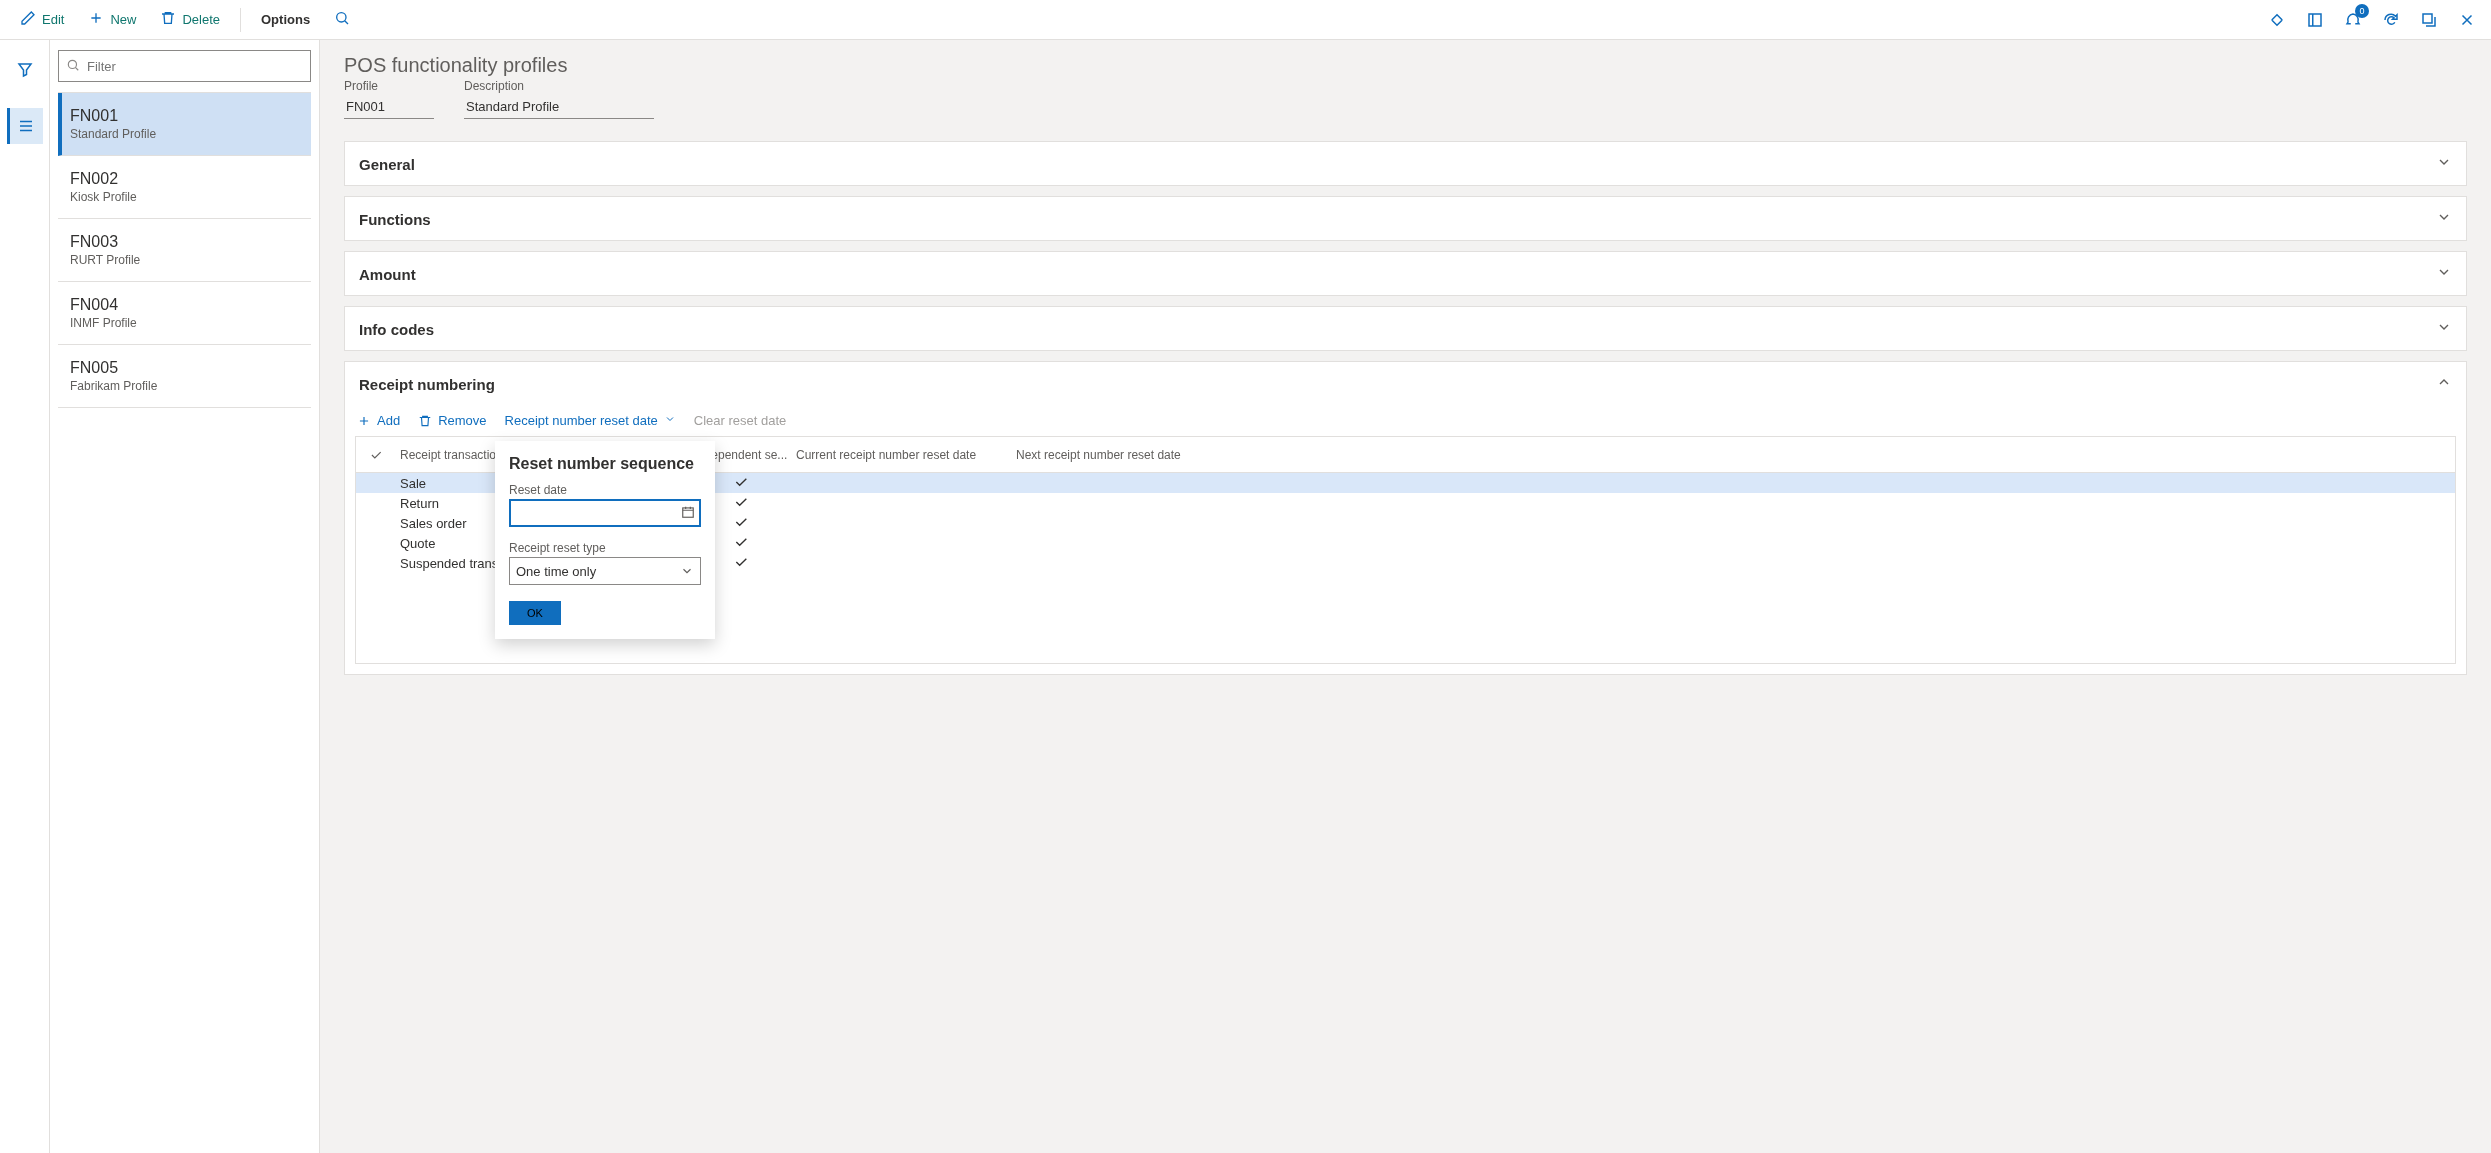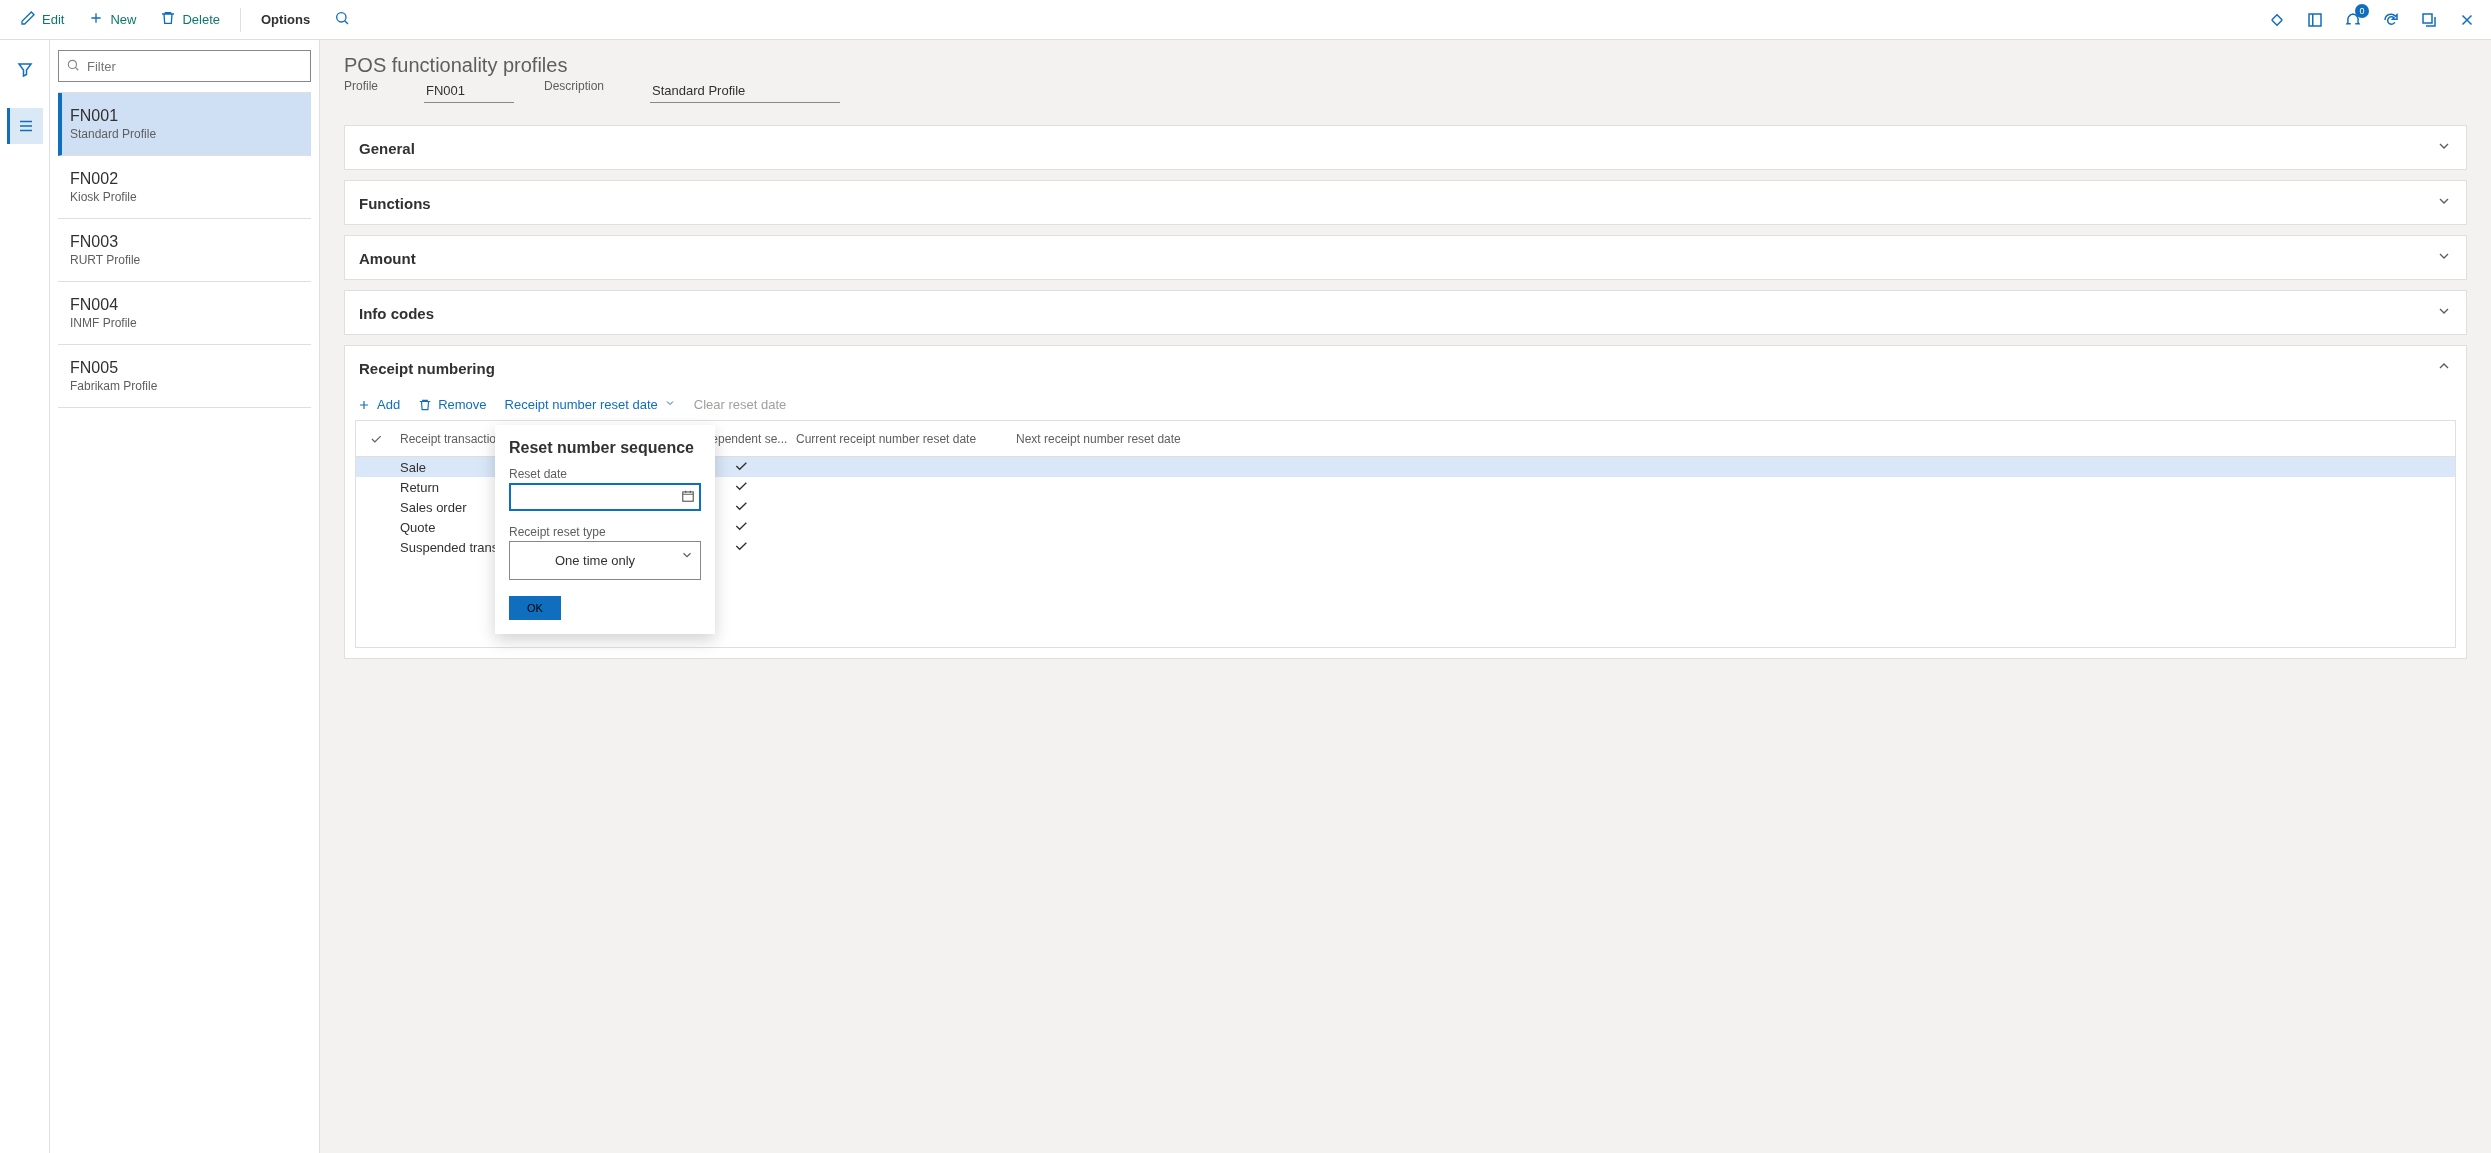--- a/index.html
+++ b/index.html
@@ -33,21 +33,21 @@
 
   .profile-list { border-top: 1px solid #e1dfdd; }
   .profile-item { padding: 14px 12px; border-bottom: 1px solid #e1dfdd; cursor: pointer; }
   .profile-item .code { font-size: 16px; font-weight: 400; margin-bottom: 2px; }
   .profile-item .desc { font-size: 12px; color: #605e5c; }
   .profile-item.selected { background: #cfe0f4; border-left: 4px solid #106ebe; padding-left: 8px; }
 
   .content { flex: 1; padding: 14px 24px; overflow: auto; }
   .page-title { font-size: 20px; color: #605e5c; margin-bottom: 2px; }
   .header-fields { display: flex; gap: 30px; margin-bottom: 22px; }
-  .hf { display: flex; flex-direction: row; gap: 46px; }
+  .hf { display: flex; flex-direction: column; }
   .hf-label { font-size: 12px; color: #605e5c; margin-bottom: 2px; }
   .hf-val { border-bottom: 1px solid #8a8886; padding: 4px 2px; min-width: 90px; }
   .hf-val.wide { min-width: 190px; }
 
   .fasttab { background: #fff; border: 1px solid #e1dfdd; margin-bottom: 10px; }
   .ft-header { display: flex; justify-content: space-between; align-items: flex-end; padding: 12px 14px; cursor: pointer; }
   .ft-title { font-size: 15px; font-weight: 600; }
   .ft-chevron svg { width: 16px; height: 16px; color: #605e5c; }
   .ft-body { padding: 0 0 10px; position: relative; }
 
@@ -74,21 +74,21 @@
   .grid-empty { height: 90px; }
 
   
   .popup { position: absolute; top: 36px; left: 150px; width: 220px; background: #fff; box-shadow: 0 6px 16px rgba(0,0,0,0.18); padding: 14px; z-index: 100; }
   .popup-title { font-size: 16px; font-weight: 600; margin-bottom: 10px; }
   .pop-label { font-size: 12px; color: #605e5c; margin-bottom: 2px; }
   .pop-input-wrap { position: relative; margin-bottom: 14px; }
   .pop-input { width: 100%; height: 28px; border: 2px solid #106ebe; padding: 0 26px 0 6px; font-size: 13px; }
   .pop-cal { position: absolute; right: 6px; top: 6px; color: #605e5c; }
   .pop-cal svg { width:14px; height:14px;}
-  .pop-select { width: 100%; height: 39px; border: 1px solid #8a8886; padding: 0 26px 0 6px; font-size: 13px; background:#fff; display:flex; align-items:center; position:relative; margin-bottom:16px;justify-content:center;}
+  .pop-select { width: 100%; height: 28px; border: 1px solid #8a8886; padding: 0 26px 0 6px; font-size: 13px; background:#fff; display:flex; align-items:center; position:relative; margin-bottom:16px;}
   .pop-select .chev { position:absolute; right:6px; top:6px;}
   .pop-select .chev svg{width:14px;height:14px;color:#605e5c;}
   .pop-ok { background: #106ebe; color: #000000; border: none; padding: 6px 18px; font-size: 11px; cursor: pointer; }
 </style>
 </head>
 <body>
 
 <div class="topbar">
   <div class="topbar-left">
     <div class="top-btn">

